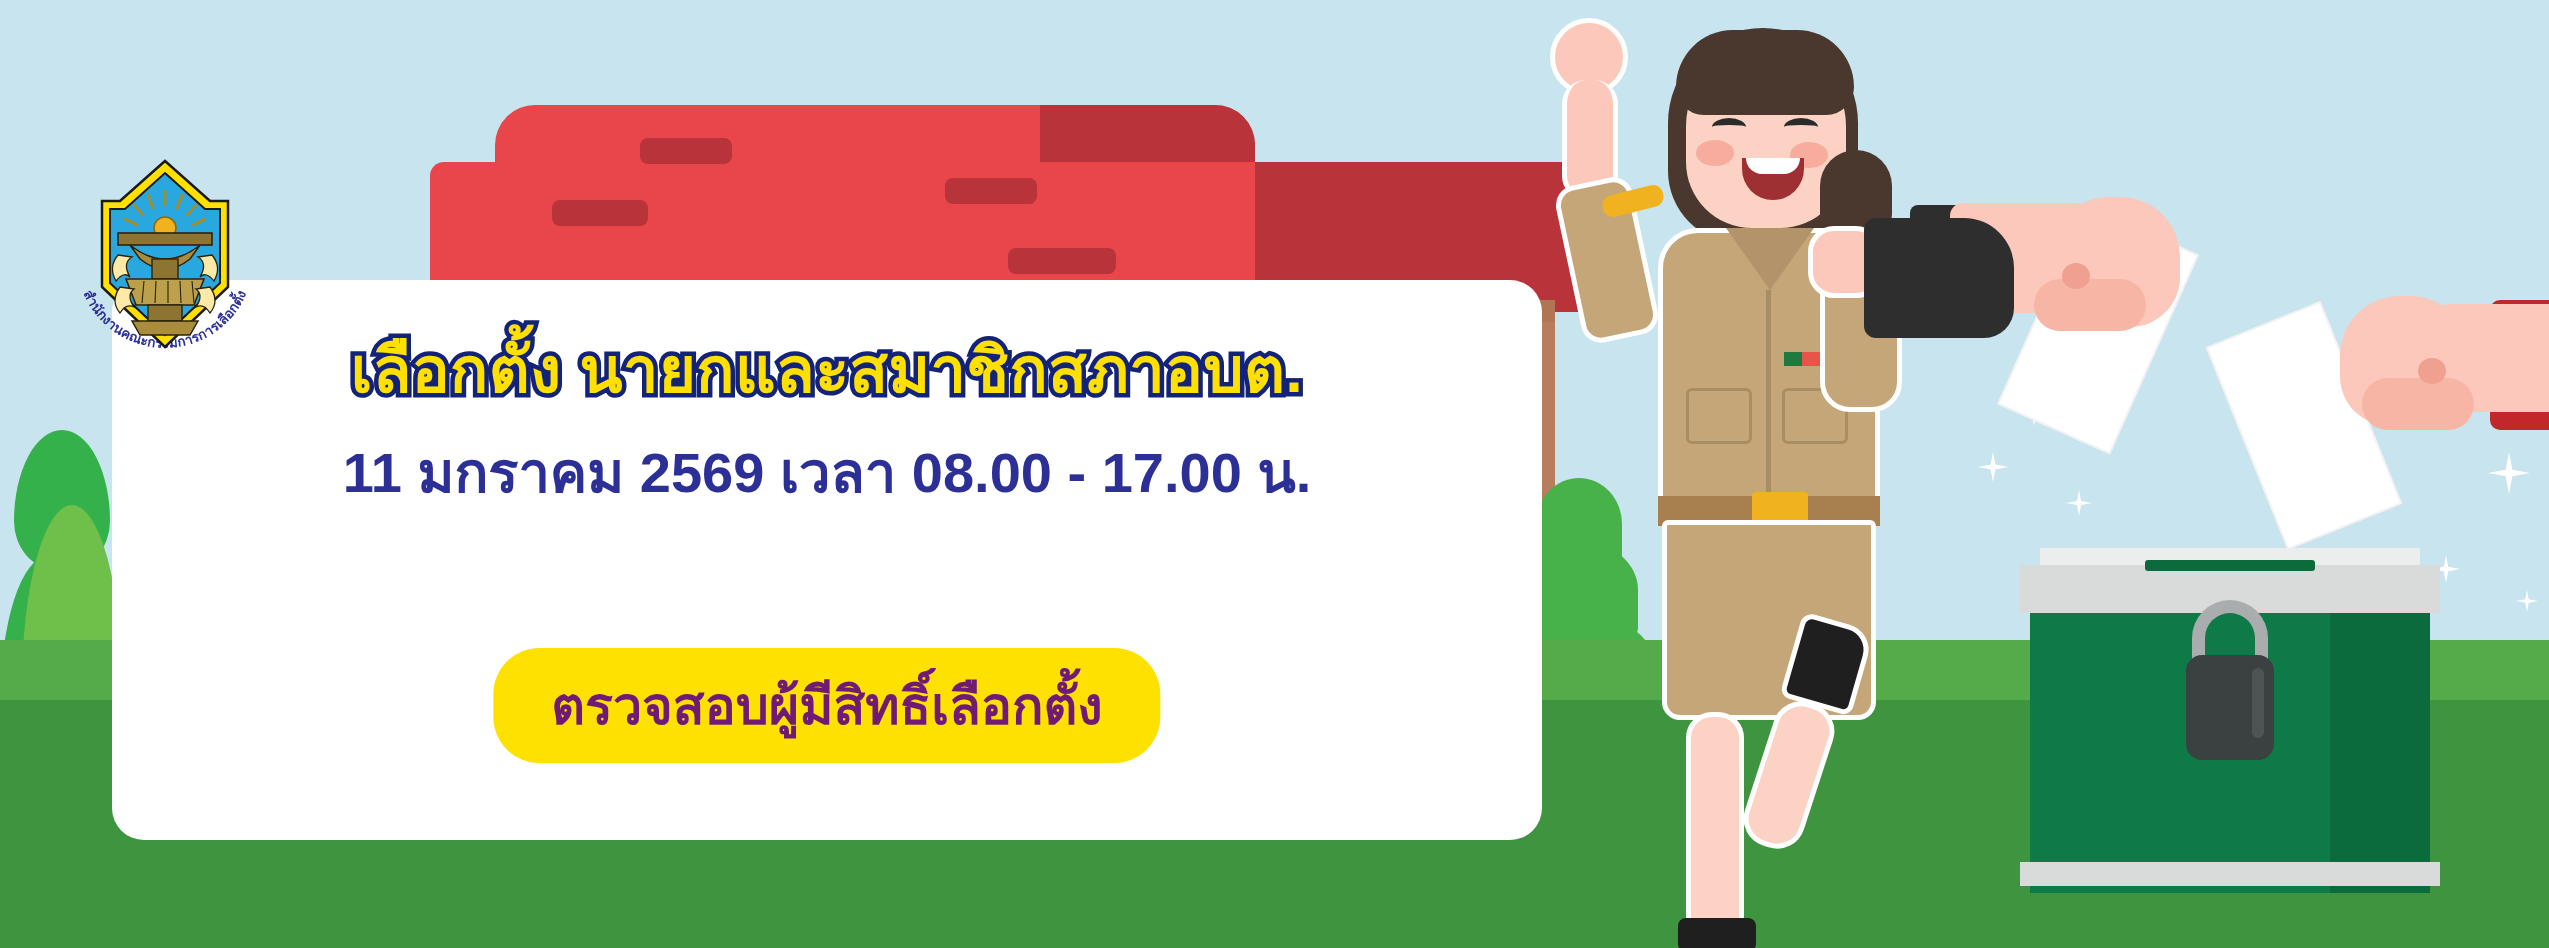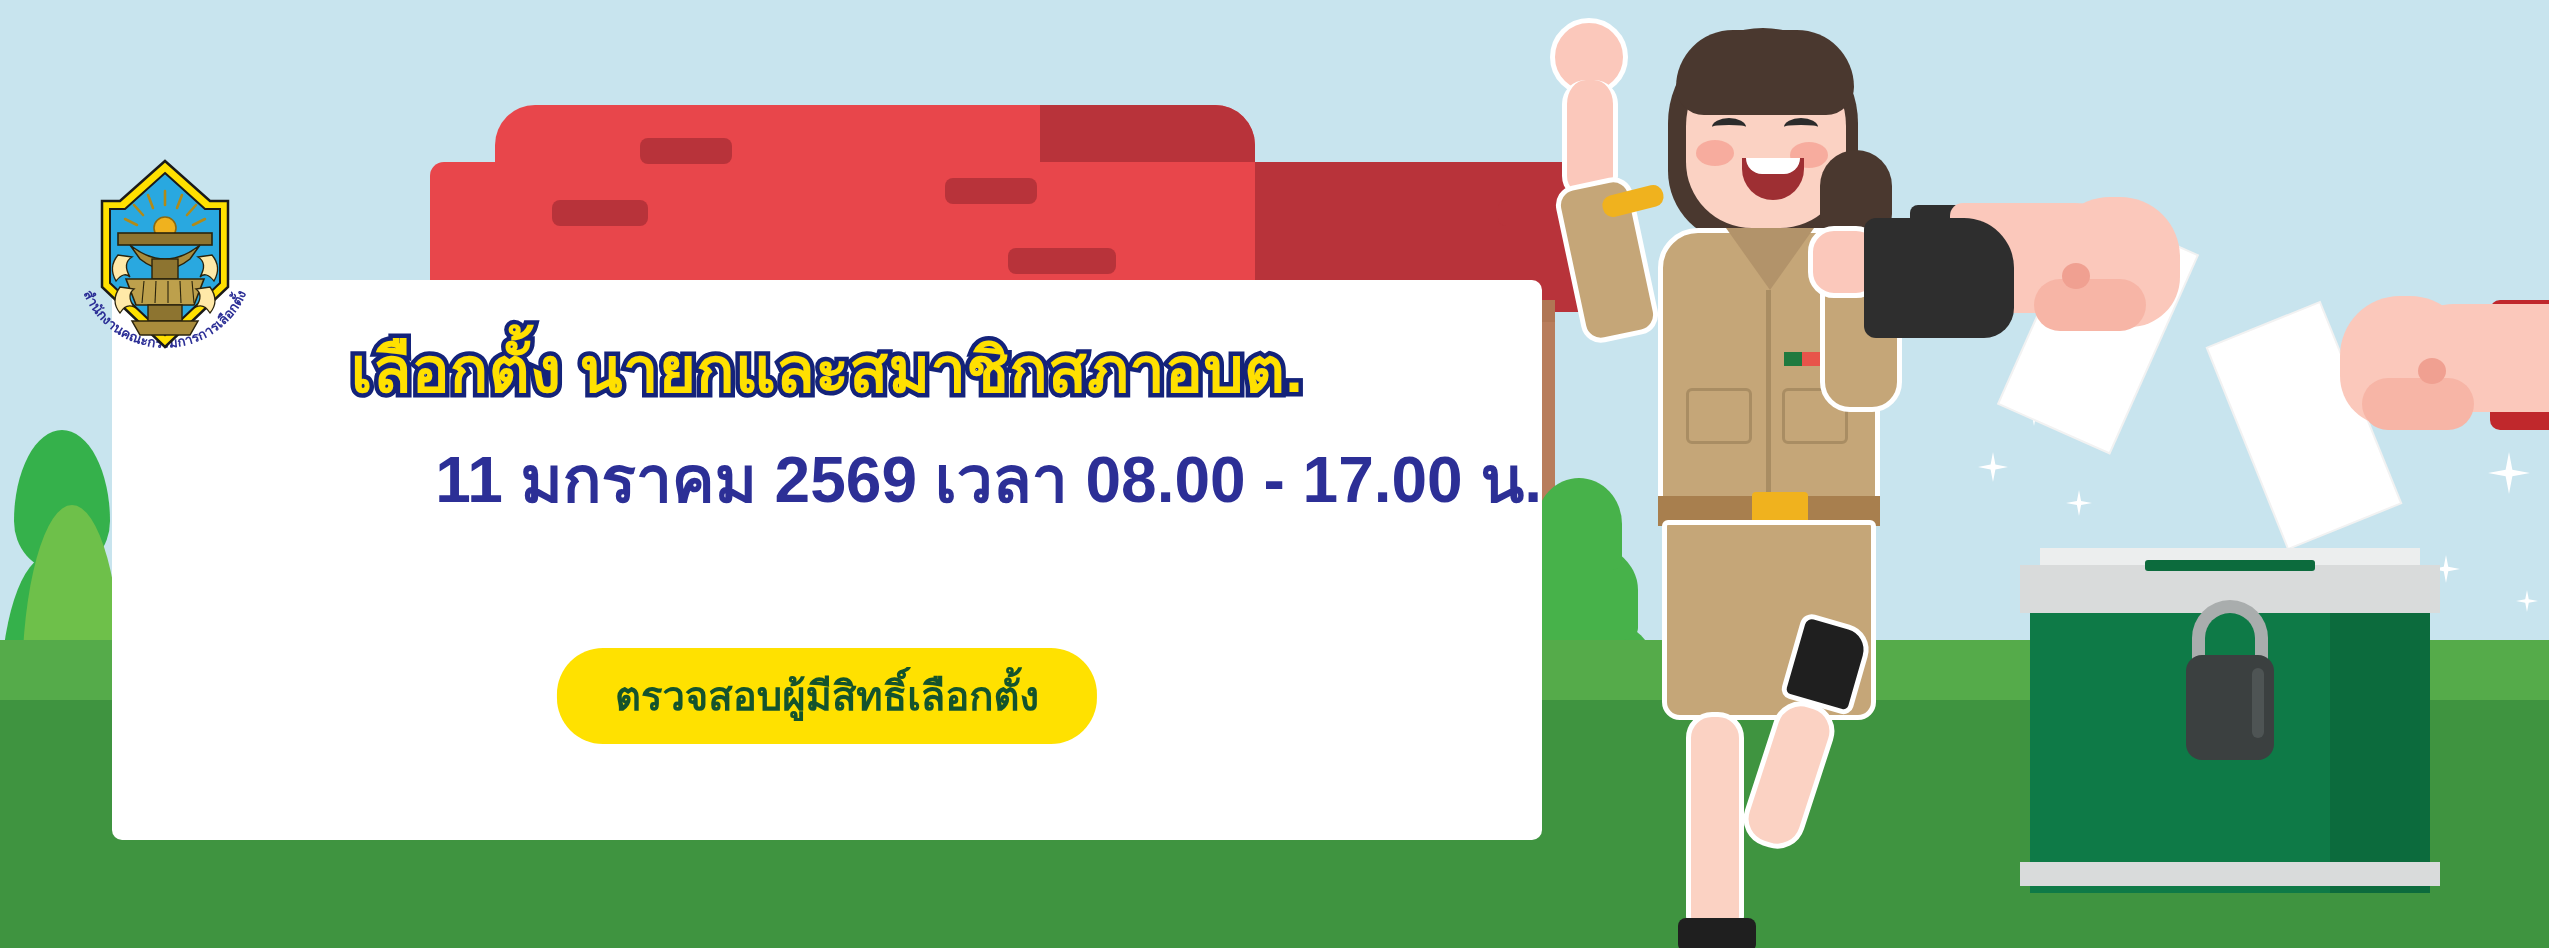--- a/index.html
+++ b/index.html
@@ -60,49 +60,49 @@
   .tree-trunk{position:absolute;background:#8d4b2a;border-radius:3px;}
   .tree-cone{position:absolute;border-radius:50% 50% 45% 45% / 65% 65% 35% 35%;}
   .bush-layer{position:absolute;background:#47b24a;border-radius:50% 50% 12% 12%;}
 
   
   .logo-wrap{position:absolute;left:60px;top:155px;width:210px;height:215px;}
 
   
   .card{
     position:absolute;left:112px;top:280px;width:1430px;height:560px;
-    background:#ffffff;border-radius:10px;
+    background:#ffffff;border-radius:32px;
     z-index:6;
   }
   .line1{
     position:absolute;left:0;top:40px;width:100%;
     text-align:center;
     font-size:63px;font-weight:bold;letter-spacing:.5px;
     color:#ffe000;
     -webkit-text-stroke:9px #14237a;
     paint-order:stroke fill;
     white-space:nowrap;
   }
   .line2{
     position:absolute;left:0;top:148px;width:100%;
-    text-align:right;
-    font-size:64px;font-weight:bold;
+    text-align:center;
+    font-size:56px;font-weight:bold;
     color:#2c2f96;white-space:nowrap;
   }
   .line3{
     position:absolute;left:0;top:262px;width:100%;
     text-align:center;
     font-size:53px;font-weight:bold;
     color:#34399c;white-space:nowrap;
   }
   .cta{
     position:absolute;left:50%;transform:translateX(-50%);top:368px;
     background:#ffe100;border-radius:46px;
     padding:16px 58px;
-    font-size:40px;font-weight:bold;color:#14532d;
+    font-size:52px;font-weight:bold;color:#701a75;
     white-space:nowrap;cursor:pointer;border:none;
     font-family:Liberation Serif, serif;
   }
 
   
   .bb-lid{position:absolute;left:2020px;top:565px;width:420px;height:48px;background:#d9dbdb;}
   .bb-lid-top{position:absolute;left:2040px;top:548px;width:380px;height:22px;background:#eceeee;}
   .bb-slot{position:absolute;left:2145px;top:560px;width:170px;height:11px;background:#0c6b3d;border-radius:3px;}
   .bb-body{position:absolute;left:2030px;top:613px;width:400px;height:280px;background:#0e7a47;}
   .bb-body-dark{position:absolute;left:2330px;top:613px;width:100px;height:280px;background:#0c6b3d;}

